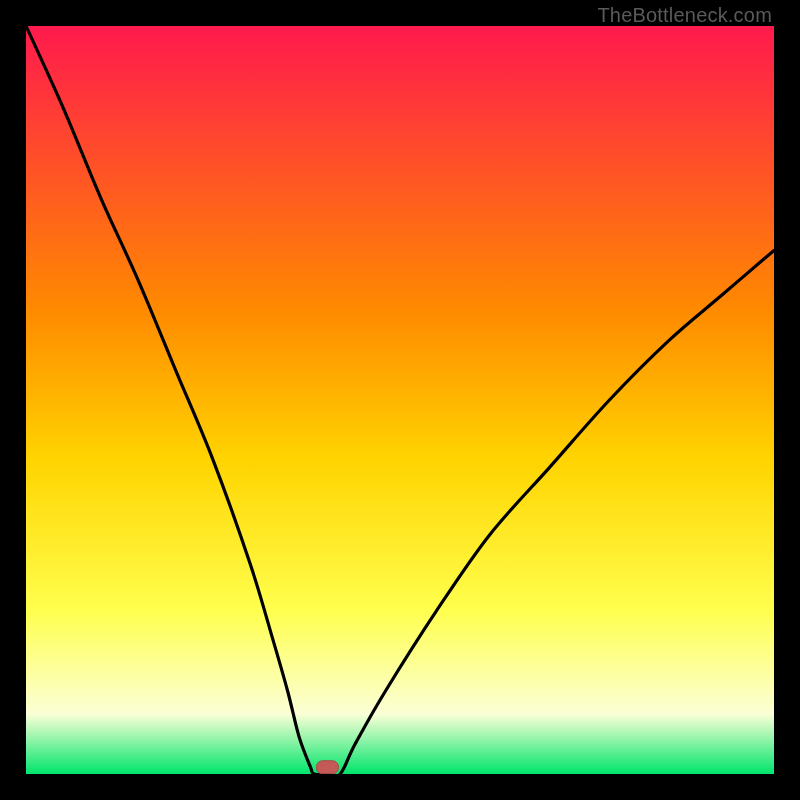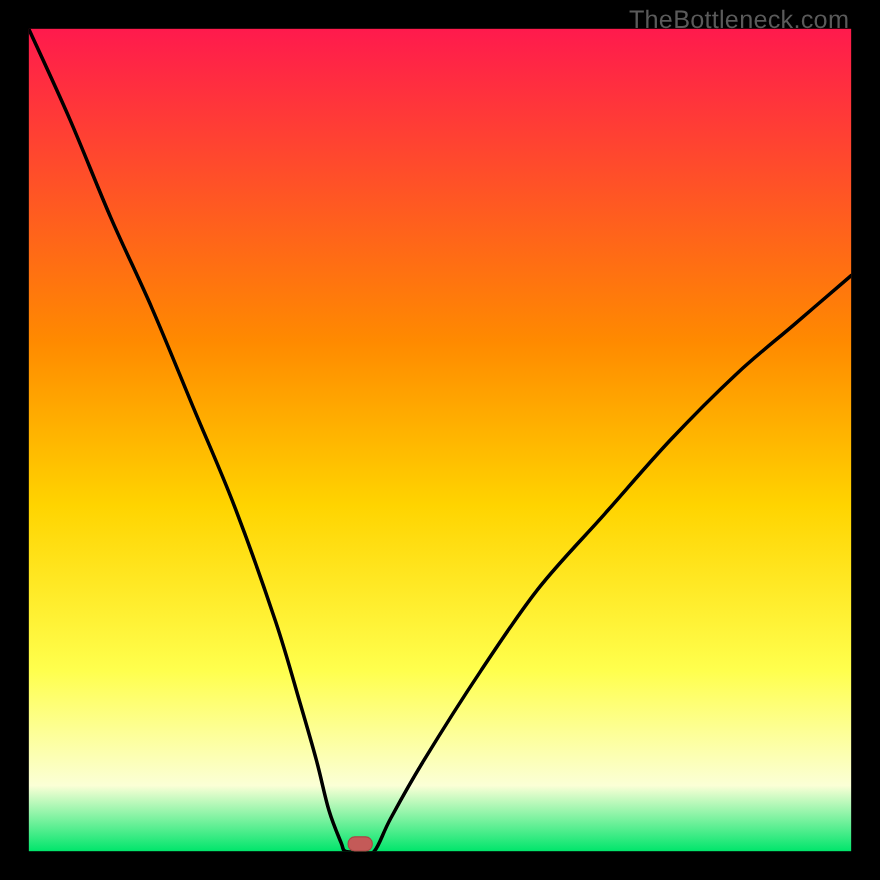--- a/index.html
+++ b/index.html
@@ -22,21 +22,21 @@
     left: 26px;
     top: 26px;
     width: 748px;
     height: 748px;
   }
   .watermark {
     position: absolute;
     top: 4px;
     right: 28px;
     color: #5a5a5a;
-    font-size: 23px;
+    font-size: 20px;
     font-weight: 500;
     letter-spacing: 0.2px;
     z-index: 10;
     text-align: center;
   }
   svg {
     display: block;
   }
 </style>
 </head>

